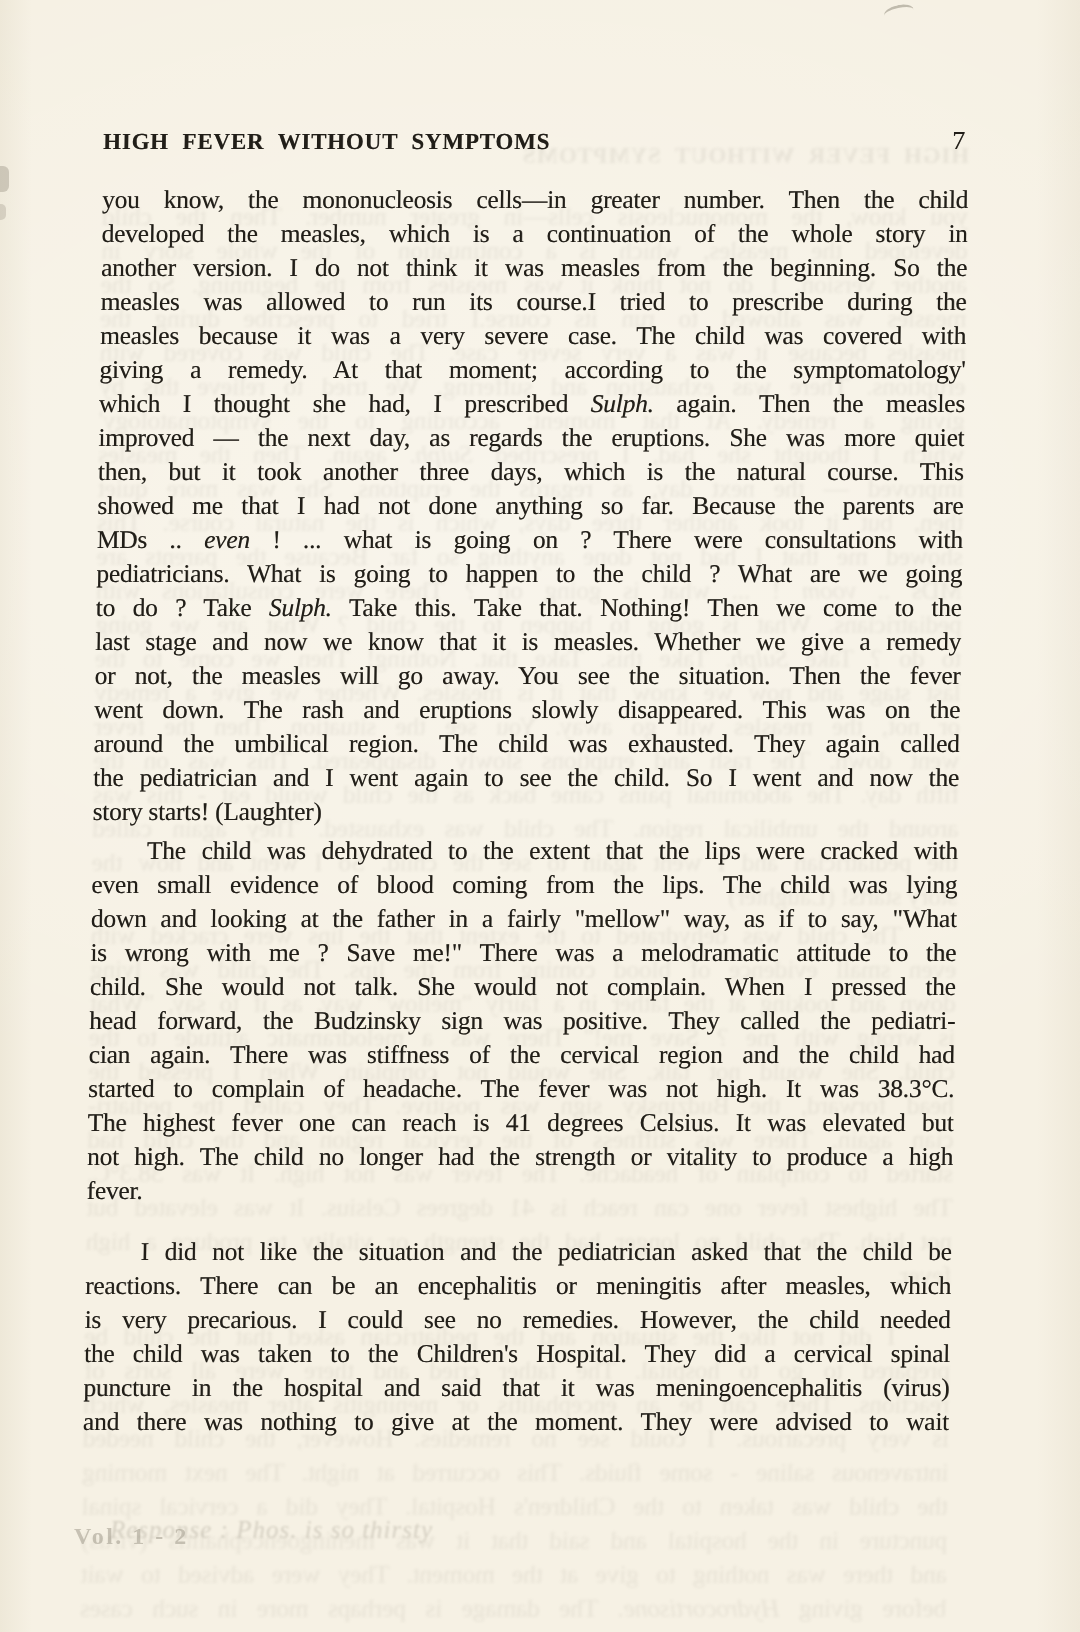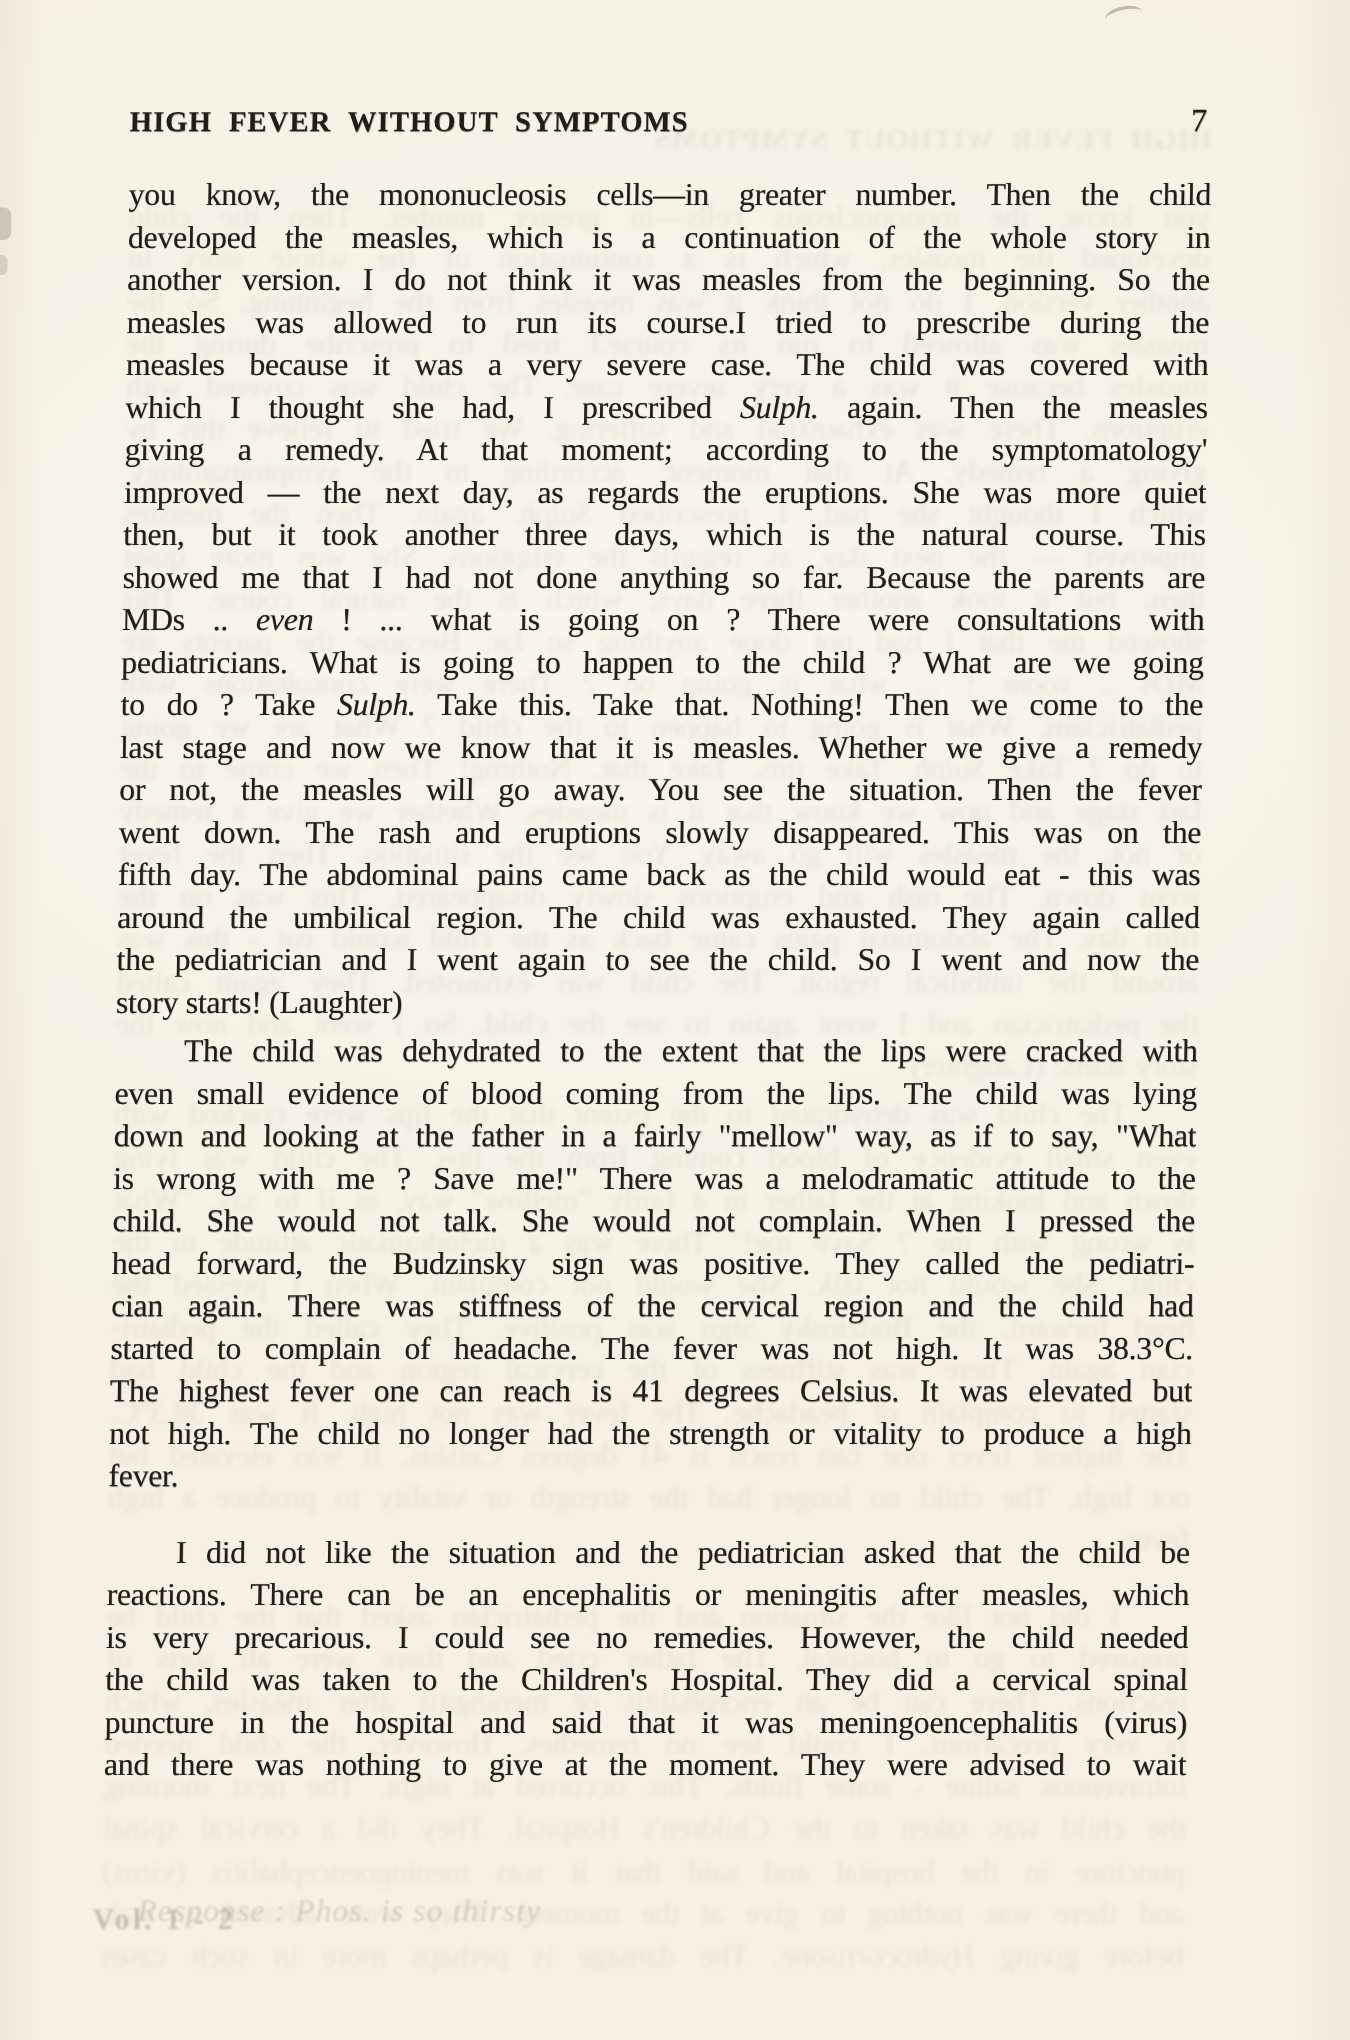--- a/index.html
+++ b/index.html
@@ -27,20 +27,21 @@
   .content{
     position:absolute;left:104px;top:82px;width:866px;
     transform:skewX(-0.9deg);
     transform-origin:0 0;
     color:#211e18;
     text-shadow:0.3px 0.3px 0.6px rgba(33,30,24,.55);
   }
   .header-row{
     display:flex;justify-content:space-between;align-items:baseline;
     height:32px;
+    margin-top:44px;
   }
   .header-title{
     font-weight:bold;font-size:23px;letter-spacing:.8px;word-spacing:7px;
   }
   .page-num{font-size:26px;padding-right:4px;}
   .body-text{margin-top:25px;font-size:25.5px;letter-spacing:-0.25px;}
   .para + .para{margin-top:5px;}
   .para.gap-before{margin-top:27px;}
   .line{
     height:34px;line-height:34px;
@@ -143,32 +144,31 @@
       <span class="header-title">HIGH FEVER WITHOUT SYMPTOMS</span>
       <span class="page-num">7</span>
     </div>
     <div class="body-text" id="body-text">
         <div class="para">
           <div class="line"><span>you know, the mononucleosis cells—in greater number. Then the child</span></div>
           <div class="line"><span>developed the measles, which is a continuation of the whole story in</span></div>
           <div class="line"><span>another version. I do not think it was measles from the beginning. So the</span></div>
           <div class="line"><span>measles was allowed to run its course.I tried to prescribe during the</span></div>
           <div class="line"><span>measles because it was a very severe case. The child was covered with</span></div>
+          <div class="line"><span>giving a remedy. At that moment; according to the symptomatology'</span></div>
           <div class="line"><span>which I thought she had, I prescribed </span><span class="it">Sulph.</span><span> again. Then the measles</span></div>
-          <div class="line"><span>giving a remedy. At that moment; according to the symptomatology'</span></div>
           <div class="line"><span>improved — the next day, as regards the eruptions. She was more quiet</span></div>
           <div class="line"><span>then, but it took another three days, which is the natural course. This</span></div>
           <div class="line"><span>showed me that I had not done anything so far. Because the parents are</span></div>
           <div class="line"><span>MDs .. </span><span class="it">even</span><span> ! ... what is going on ? There were consultations with</span></div>
           <div class="line"><span>pediatricians. What is going to happen to the child ? What are we going</span></div>
           <div class="line"><span>to do ? Take </span><span class="it">Sulph.</span><span> Take this. Take that. Nothing! Then we come to the</span></div>
           <div class="line"><span>last stage and now we know that it is measles. Whether we give a remedy</span></div>
           <div class="line"><span>or not, the measles will go away. You see the situation. Then the fever</span></div>
           <div class="line"><span>went down. The rash and eruptions slowly disappeared. This was on the</span></div>
-          <div class="line"><span>fifth day. The abdominal pains came back as the child would eat - this was</span></div>
           <div class="line"><span>around the umbilical region. The child was exhausted. They again called</span></div>
           <div class="line"><span>the pediatrician and I went again to see the child. So I went and now the</span></div>
           <div class="line final"><span>story starts! (Laughter)</span></div>
         </div>
         <div class="para">
           <div class="line indent"><span>The child was dehydrated to the extent that the lips were cracked with</span></div>
           <div class="line"><span>even small evidence of blood coming from the lips. The child was lying</span></div>
           <div class="line"><span>down and looking at the father in a fairly "mellow" way, as if to say, "What</span></div>
           <div class="line"><span>is wrong with me ? Save me!" There was a melodramatic attitude to the</span></div>
           <div class="line"><span>child. She would not talk. She would not complain. When I pressed the</span></div>

